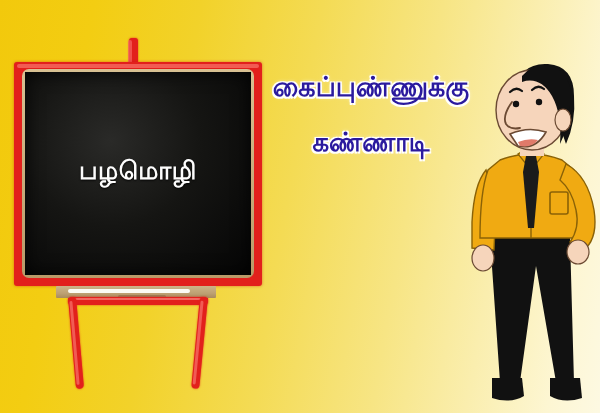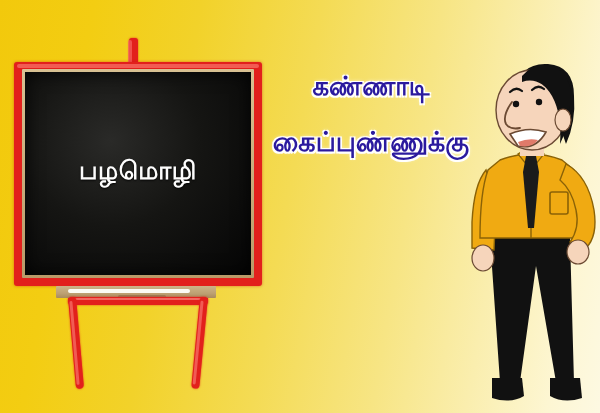--- a/index.html
+++ b/index.html
@@ -79,21 +79,21 @@
     border-radius: 2px;
   }
 
   .board-inner-bevel {
     position: absolute;
     left: 8px;
     top: 7px;
     right: 8px;
     bottom: 8px;
     background: linear-gradient(180deg, #d8c193 0%, #c9ad7c 50%, #b99a68 100%);
-    border-radius: 1px;
+    border-radius: 7px;
   }
 
   .board-surface {
     position: absolute;
     left: 3px;
     top: 3px;
     right: 3px;
     bottom: 3px;
     background: radial-gradient(ellipse at 38% 34%, #2a2a28 0%, #151513 45%, #050505 100%);
     display: flex;
@@ -256,22 +256,22 @@
       <div class="chalk-stick"></div>
       <div class="chalk-dust"></div>
     </div>
 
     <div class="rail"></div>
     <div class="leg leg-left"></div>
     <div class="leg leg-right"></div>
   </div>
 
   <div class="headline">
+    <div class="headline-line l1">கைப்புண்ணுக்கு</div>
     <div class="headline-line l2">கண்ணாடி</div>
-    <div class="headline-line l1">கைப்புண்ணுக்கு</div>
   </div>
 
   <div class="man">
     <svg width="138" height="361" viewBox="0 0 138 361" xmlns="http://www.w3.org/2000/svg">
 
       <path d="M28 186 L108 186 L112 330 L94 330 L74 214 L58 330 L38 330 Z" fill="#111111"></path>
 
       <path d="M30 326 L60 326 L62 344 Q48 352 30 346 Z" fill="#111111"></path>
 
       <path d="M88 326 L118 326 L120 346 Q102 352 88 344 Z" fill="#111111"></path>

